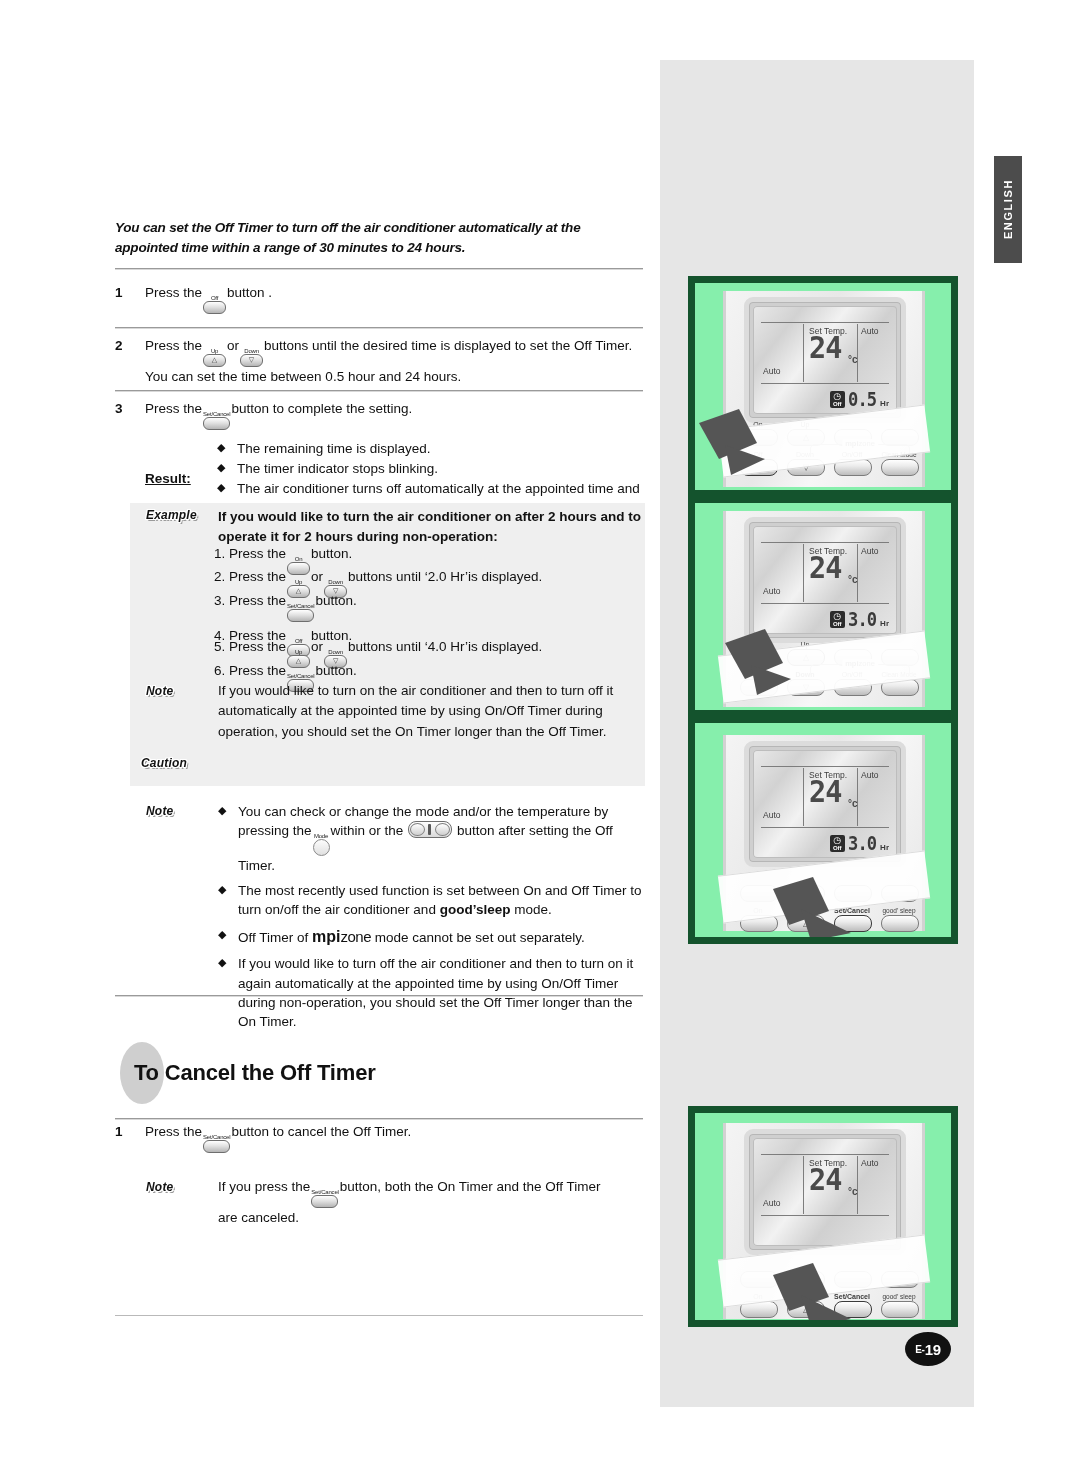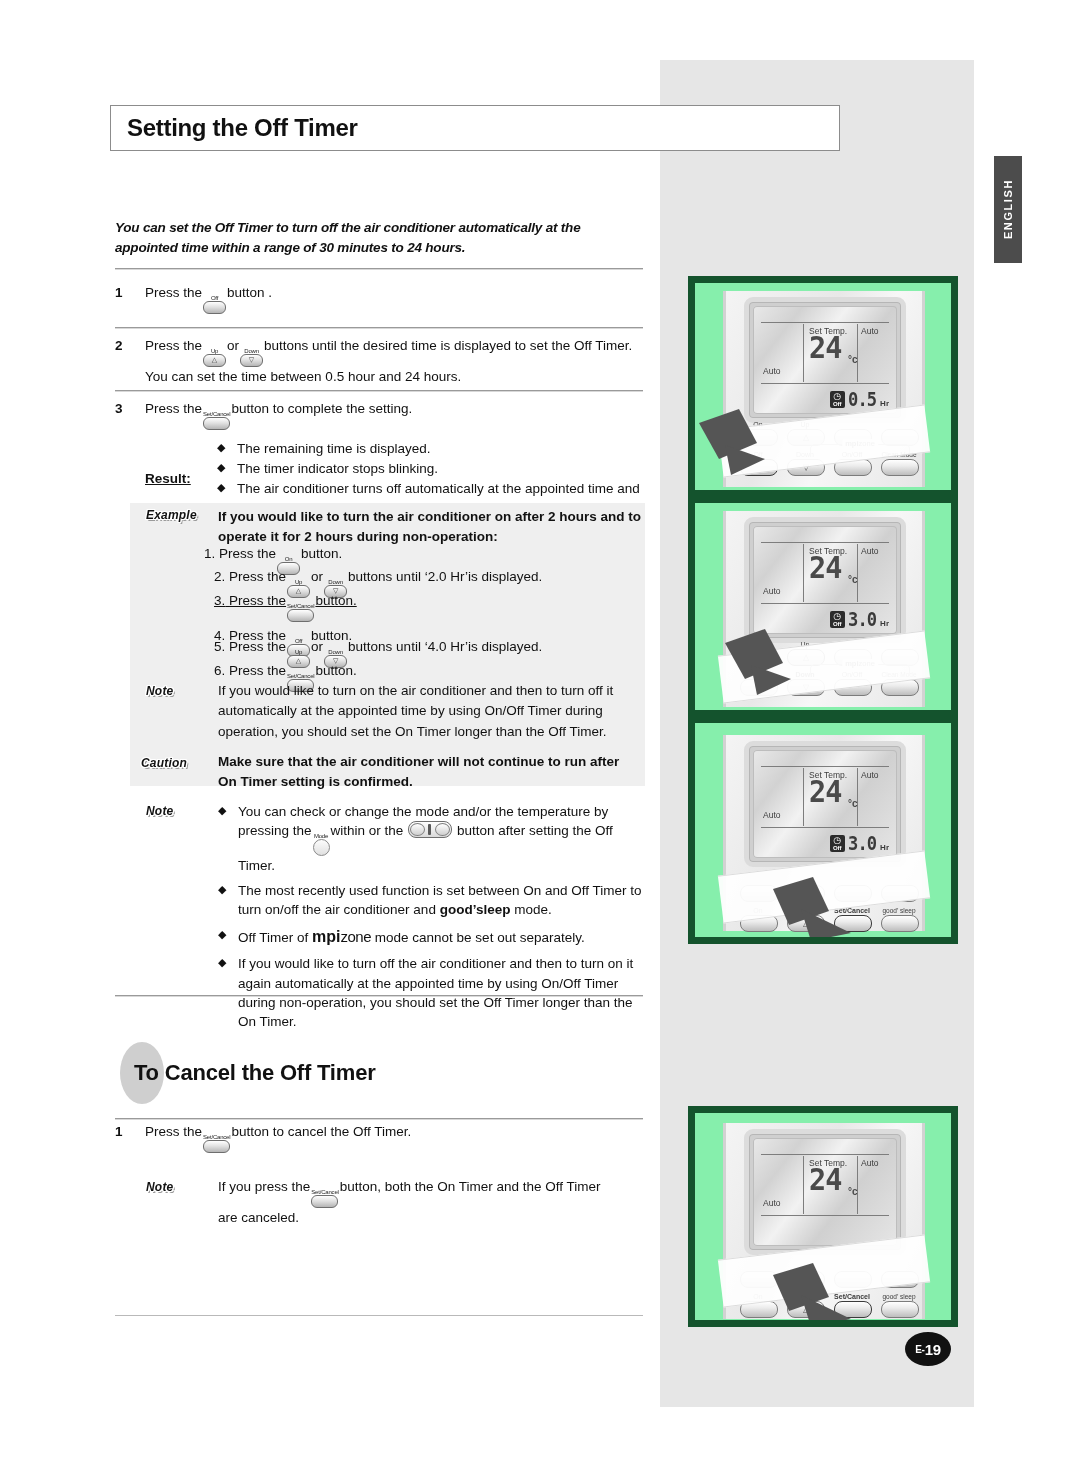--- a/index.html
+++ b/index.html
@@ -224,23 +224,20 @@
 <body>
 
 <div class="page">
 
   <div class="gray-panel"></div>
 
   <div class="english-tab">
     <span>ENGLISH</span>
   </div>
 
-  <div class="title-box">
-    <h1>Setting the Off Timer</h1>
-  </div>
 
   <div class="col-left">
 
     <div class="intro">You can set the Off Timer to turn off the air conditioner automatically at the appointed time within a range of 30 minutes to 24 hours.</div>
 
     <div class="rule" style="top:268px;"></div>
 
     <div class="step" style="top:283px;">
       <span class="num">1</span>
       <div class="body">
@@ -282,31 +279,31 @@
           </div>
         </div>
       </div>
     </div>
 
     <div class="shade-box"></div>
 
     <div class="lblbox" style="left:146px;top:508px;">Example</div>
     <div class="blk" style="left:218px;top:507px;width:428px;font-weight:bold;">If you would like to turn the air conditioner on after 2 hours and to operate it for 2 hours during non-operation:</div>
 
-    <div class="blk" style="left:204px;top:544px;width:432px;">
+    <div class="blk" style="left:214px;top:544px;width:432px;">
       <span>1.</span>
       <span>Press the</span><span class="btn-g"><span class="cap">On</span><span class="pill"></span></span><span>button.</span>
     </div>
 
     <div class="blk" style="left:214px;top:567px;width:432px;">
       <span>2.</span>
       <span>Press the</span><span class="btn-g"><span class="cap">Up</span><span class="pill"></span><span class="tri">△</span></span><span>or</span><span class="btn-g"><span class="cap">Down</span><span class="pill"></span><span class="tri">▽</span></span><span>buttons until ‘2.0 Hr’is displayed.</span>
     </div>
 
-    <div class="blk" style="left:214px;top:591px;width:432px;text-decoration:underline;">
+    <div class="blk" style="left:214px;top:591px;width:432px;">
       <span>3.</span>
       <span>Press the</span><span class="btn-g"><span class="cap">Set/Cancel</span><span class="pill w"></span></span><span>button.</span>
     </div>
 
     <div class="blk" style="left:214px;top:614px;width:432px;margin-top:12px;">
       <span>4.</span>
       <span>Press the</span><span class="btn-g"><span class="cap">Off</span><span class="pill"></span></span><span>button.</span>
     </div>
 
     <div class="blk" style="left:214px;top:637px;width:432px;">
@@ -316,21 +313,20 @@
 
     <div class="blk" style="left:214px;top:661px;width:432px;">
       <span>6.</span>
       <span>Press the</span><span class="btn-g"><span class="cap">Set/Cancel</span><span class="pill w"></span></span><span>button.</span>
     </div>
 
     <div class="lblbox" style="left:146px;top:684px;">Note</div>
     <div class="blk" style="left:218px;top:681px;width:420px;">If you would like to turn on the air conditioner and then to turn off it automatically at the appointed time by using On/Off Timer during operation, you should set the On Timer longer than the Off Timer.</div>
 
     <div class="lblbox" style="left:141px;top:756px;">Caution</div>
-    <div class="blk" style="left:218px;top:752px;width:420px;font-weight:bold;">Make sure that the air conditioner will not continue to run after On Timer setting is confirmed.</div>
 
     <div class="lblbox" style="left:146px;top:804px;">Note</div>
 
     <div class="blk" style="left:218px;top:802px;width:425px;">
       <div class="bl">
         <span class="dia">◆</span>
         <span class="txt"><span>You can check or change the mode and/or the temperature by pressing the</span><span class="btn-g mode"><span class="cap">Mode</span><span class="circ"></span></span><span>within or the</span> <span class="btn-g temp"><span class="pillT"><span class="bar"></span></span></span> <span>button after setting the Off Timer.</span></span>
       </div>
 
       <div class="bl" style="margin-top:6px;">

